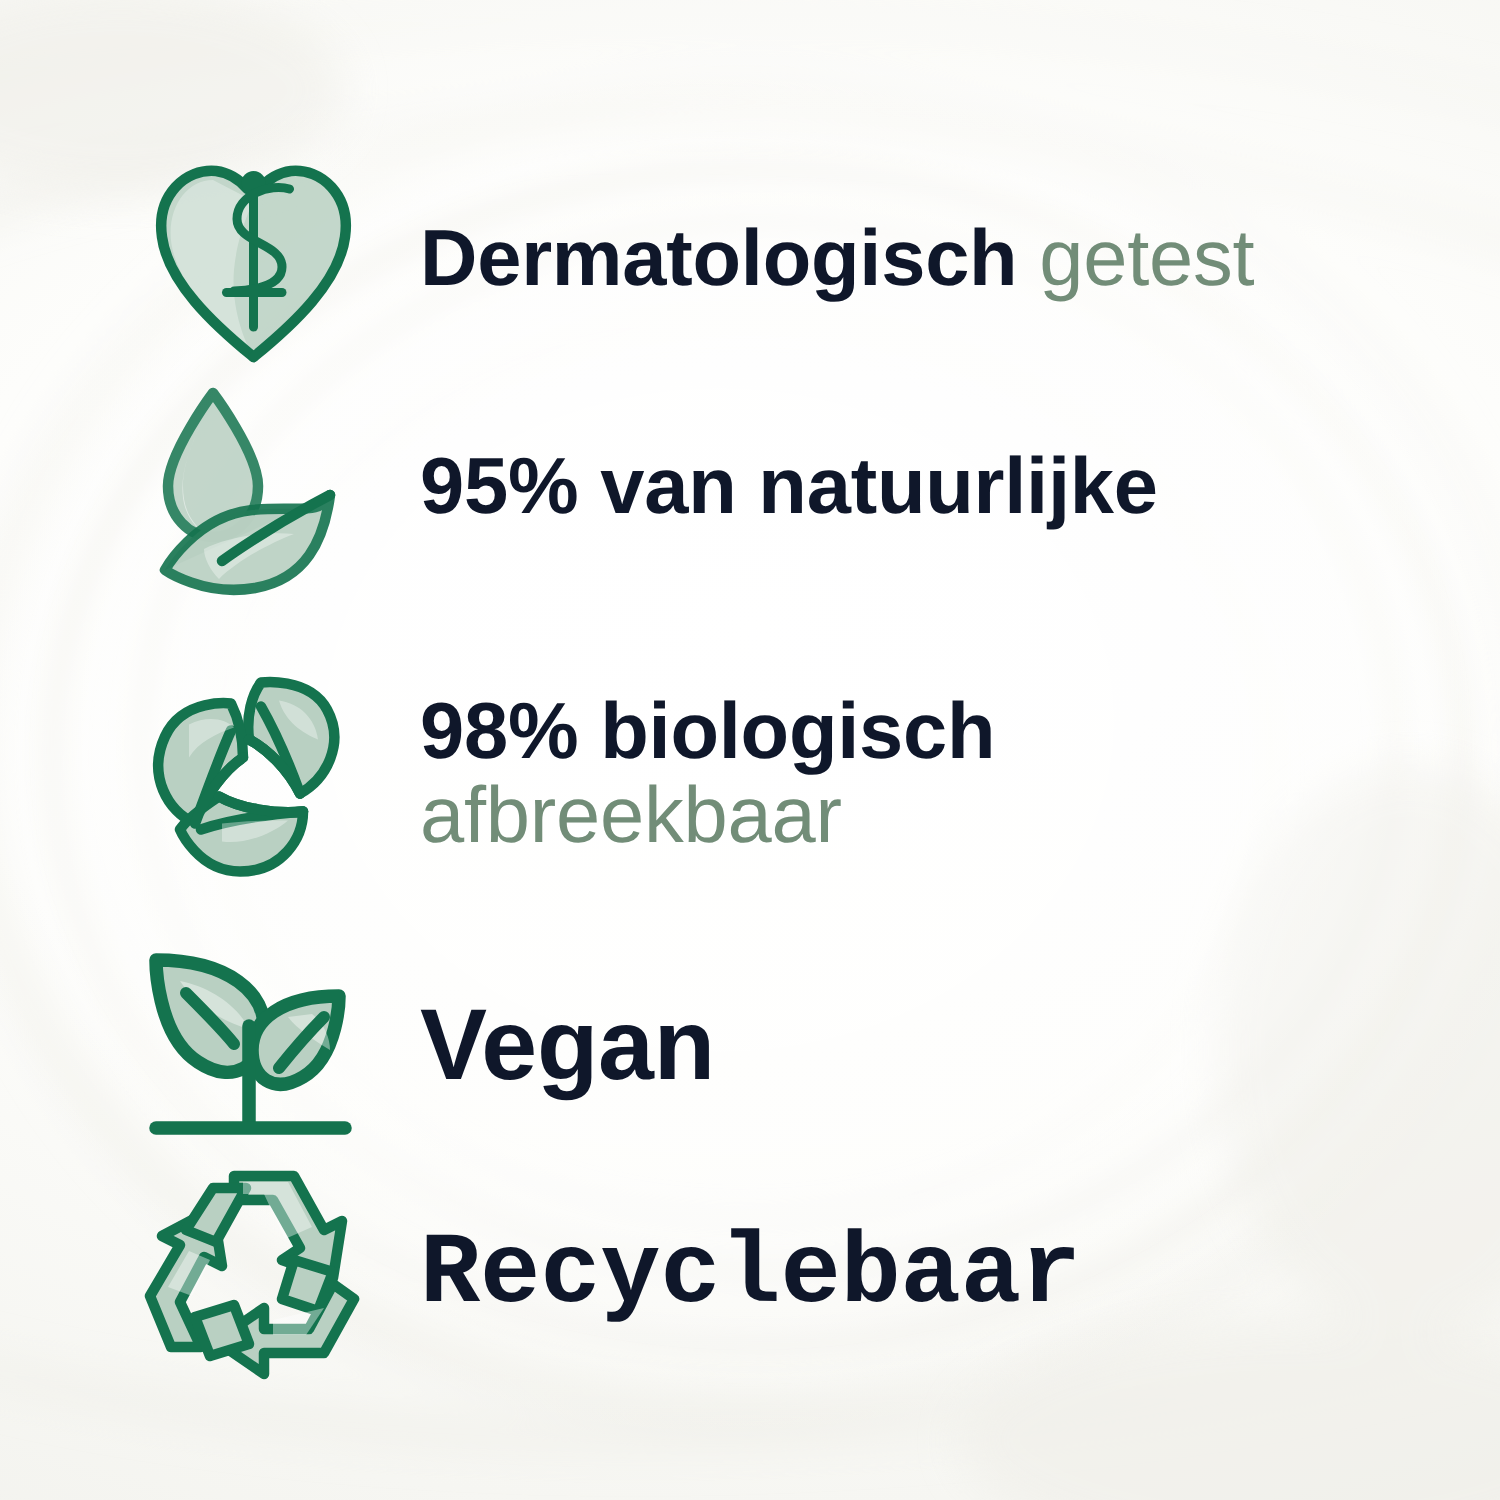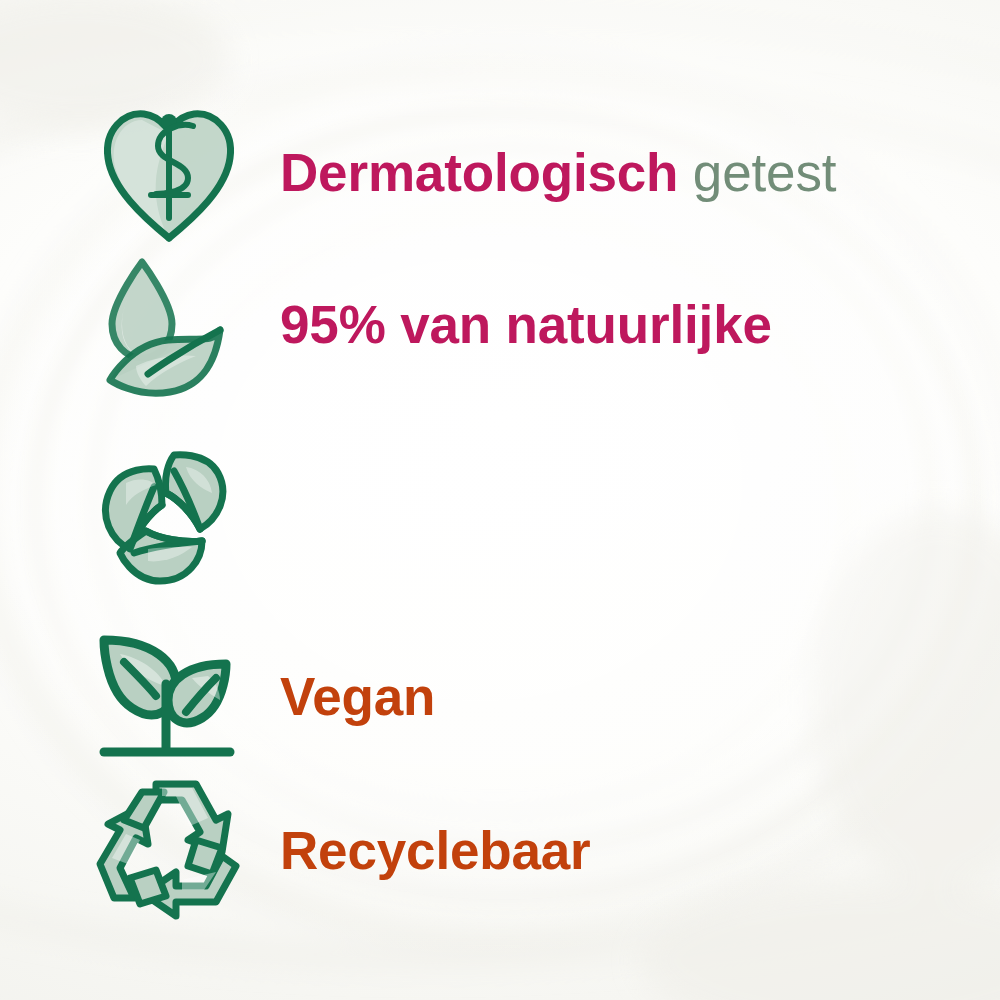--- a/index.html
+++ b/index.html
@@ -44,40 +44,40 @@
     align-items:center;
     justify-content:flex-start;
   }
   .label {
     margin-left:34px;
     line-height:1.06;
     letter-spacing:-0.01em;
   }
   .t-strong {
     font-weight:bold;
-    color:#be185d;
+    color:#0f172a;
     font-size:53px;
   }
   .t-light {
     font-weight:normal;
     color:#728d78;
     font-size:53px;
   }
   .t-med {
     font-weight:bold;
-    color:#c2410c;
-    font-size:53px;
+    color:#0f172a;
+    font-size:67px;
   }
   .line2 { display:block; }
 
   .r1 { top:100px; }
   .r2 { top:252px; }
   .r3 { top:443px; }
   .r4 { top:624px; }
-  .r5 { top:778px; }
+  .r5 { top:778px;font-family:Liberation Mono, monospace; }
 </style>
 </head>
 <body>
 
 <div id="stage">
 
   <div class="bg-swirls">
     <div class="bg-base"></div>
     <svg width="1000" height="1000" viewBox="0 0 1000 1000" style="position:absolute;inset:0;">
       <defs>
@@ -174,20 +174,24 @@
             <path d="M30 40 C 42 34, 54 36, 60 42 C 48 46, 36 52, 30 62 Z"></path>
             <path d="M52 106 C 66 104, 84 104, 96 104 C 84 114, 66 120, 52 118 Z"></path>
           </g>
           <g stroke="#14734e" stroke-width="7" stroke-linecap="round" fill="none">
             <path d="M104 86 C 96 70, 82 56, 70 50"></path>
             <path d="M34 106 C 40 88, 54 70, 66 62"></path>
             <path d="M106 98 C 88 100, 64 96, 50 88"></path>
           </g>
         </svg>
       </div>
+      <div class="label">
+        <span class="t-strong">98% biologisch</span>
+        <span class="t-light line2">afbreekbaar</span>
+      </div>
     </div>
 
     <div class="row r4">
       <div class="icon-wrap">
         <svg width="146" height="146" viewBox="0 0 146 146">
 
           <path d="M8 16 C 8 16, 8 66, 36 84 C 60 100, 78 86, 80 64 C 82 38, 56 16, 8 16 Z" fill="#b9d0c2" stroke="#14734e" stroke-width="9" stroke-linejoin="round"></path>
           <path d="M24 30 C 44 34, 62 46, 70 62 C 54 58, 34 46, 24 30 Z" fill="#ffffff" opacity="0.4"></path>
           <path d="M28 38 C 40 50, 52 62, 60 72" fill="none" stroke="#14734e" stroke-width="8" stroke-linecap="round"></path>
 

